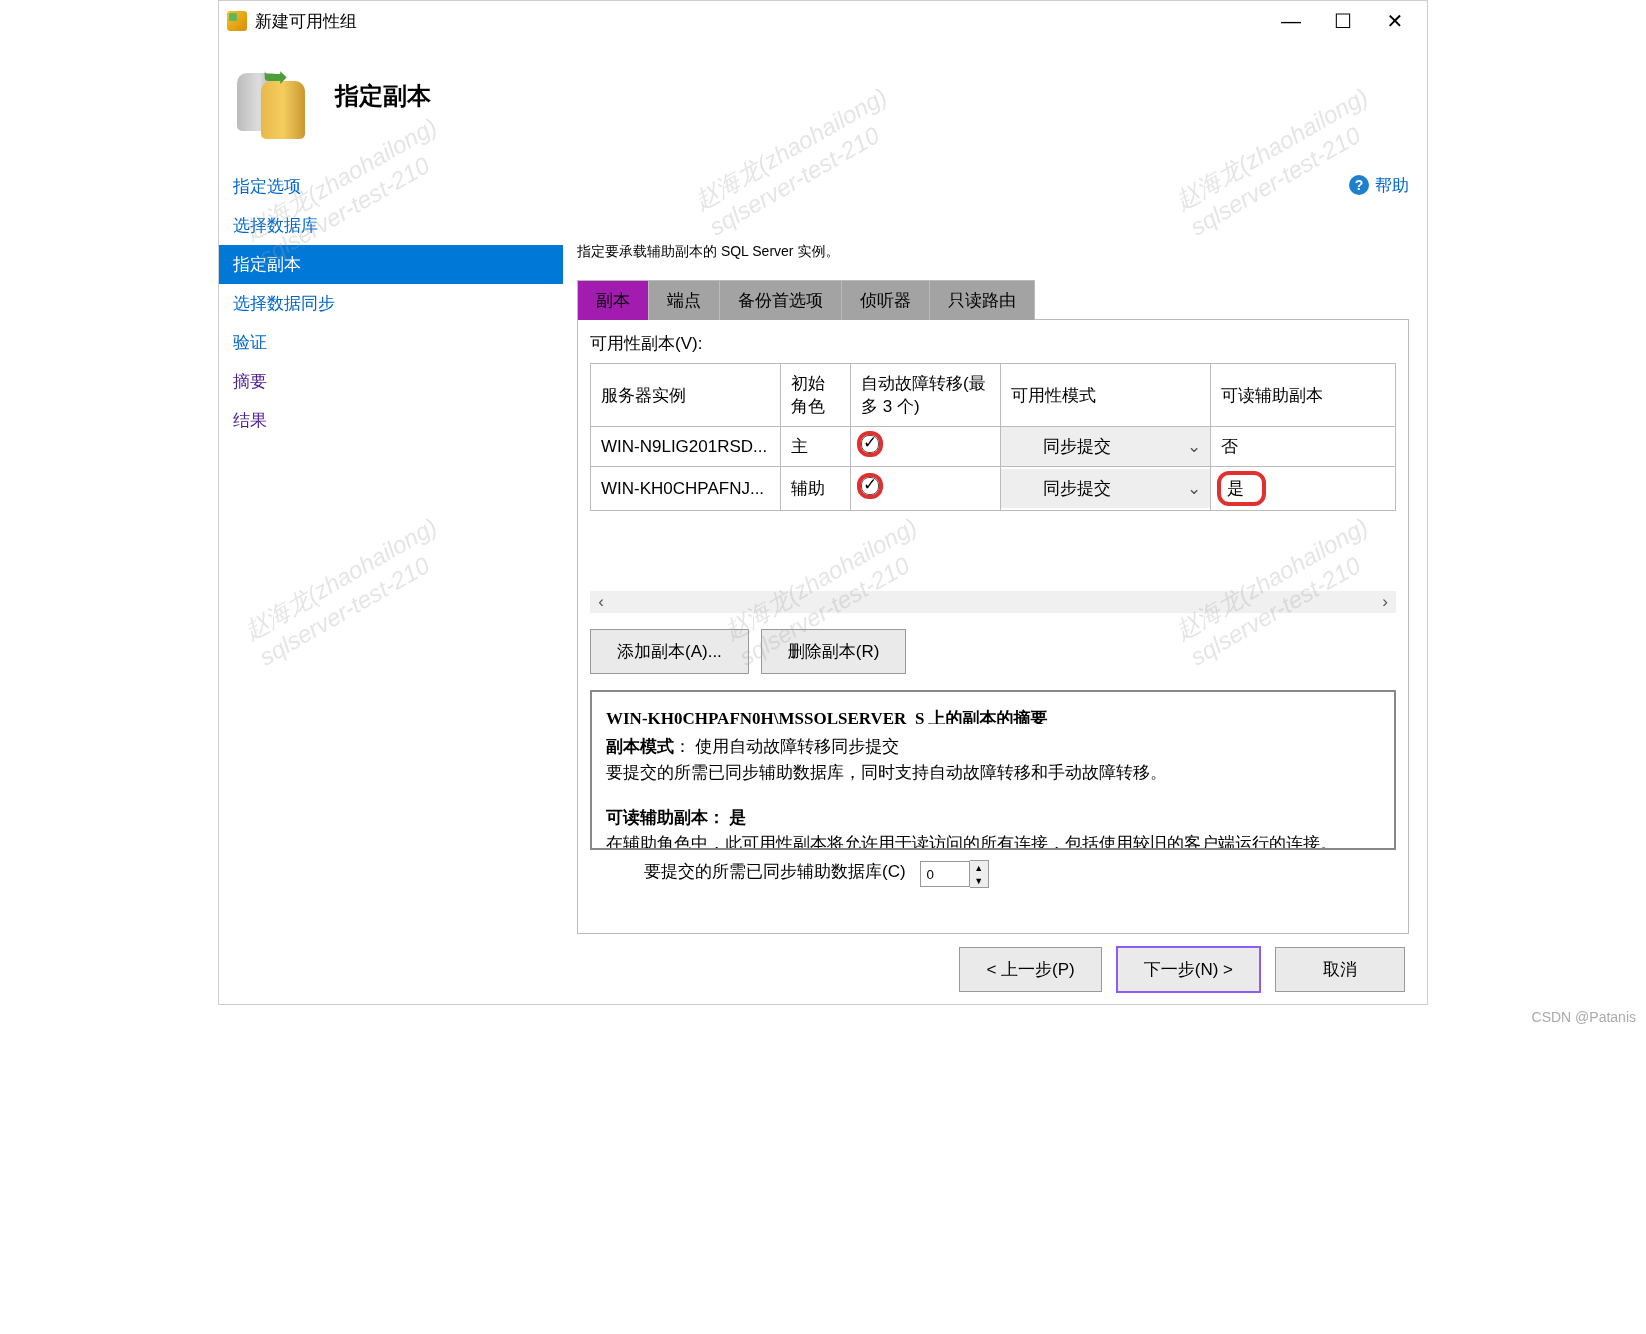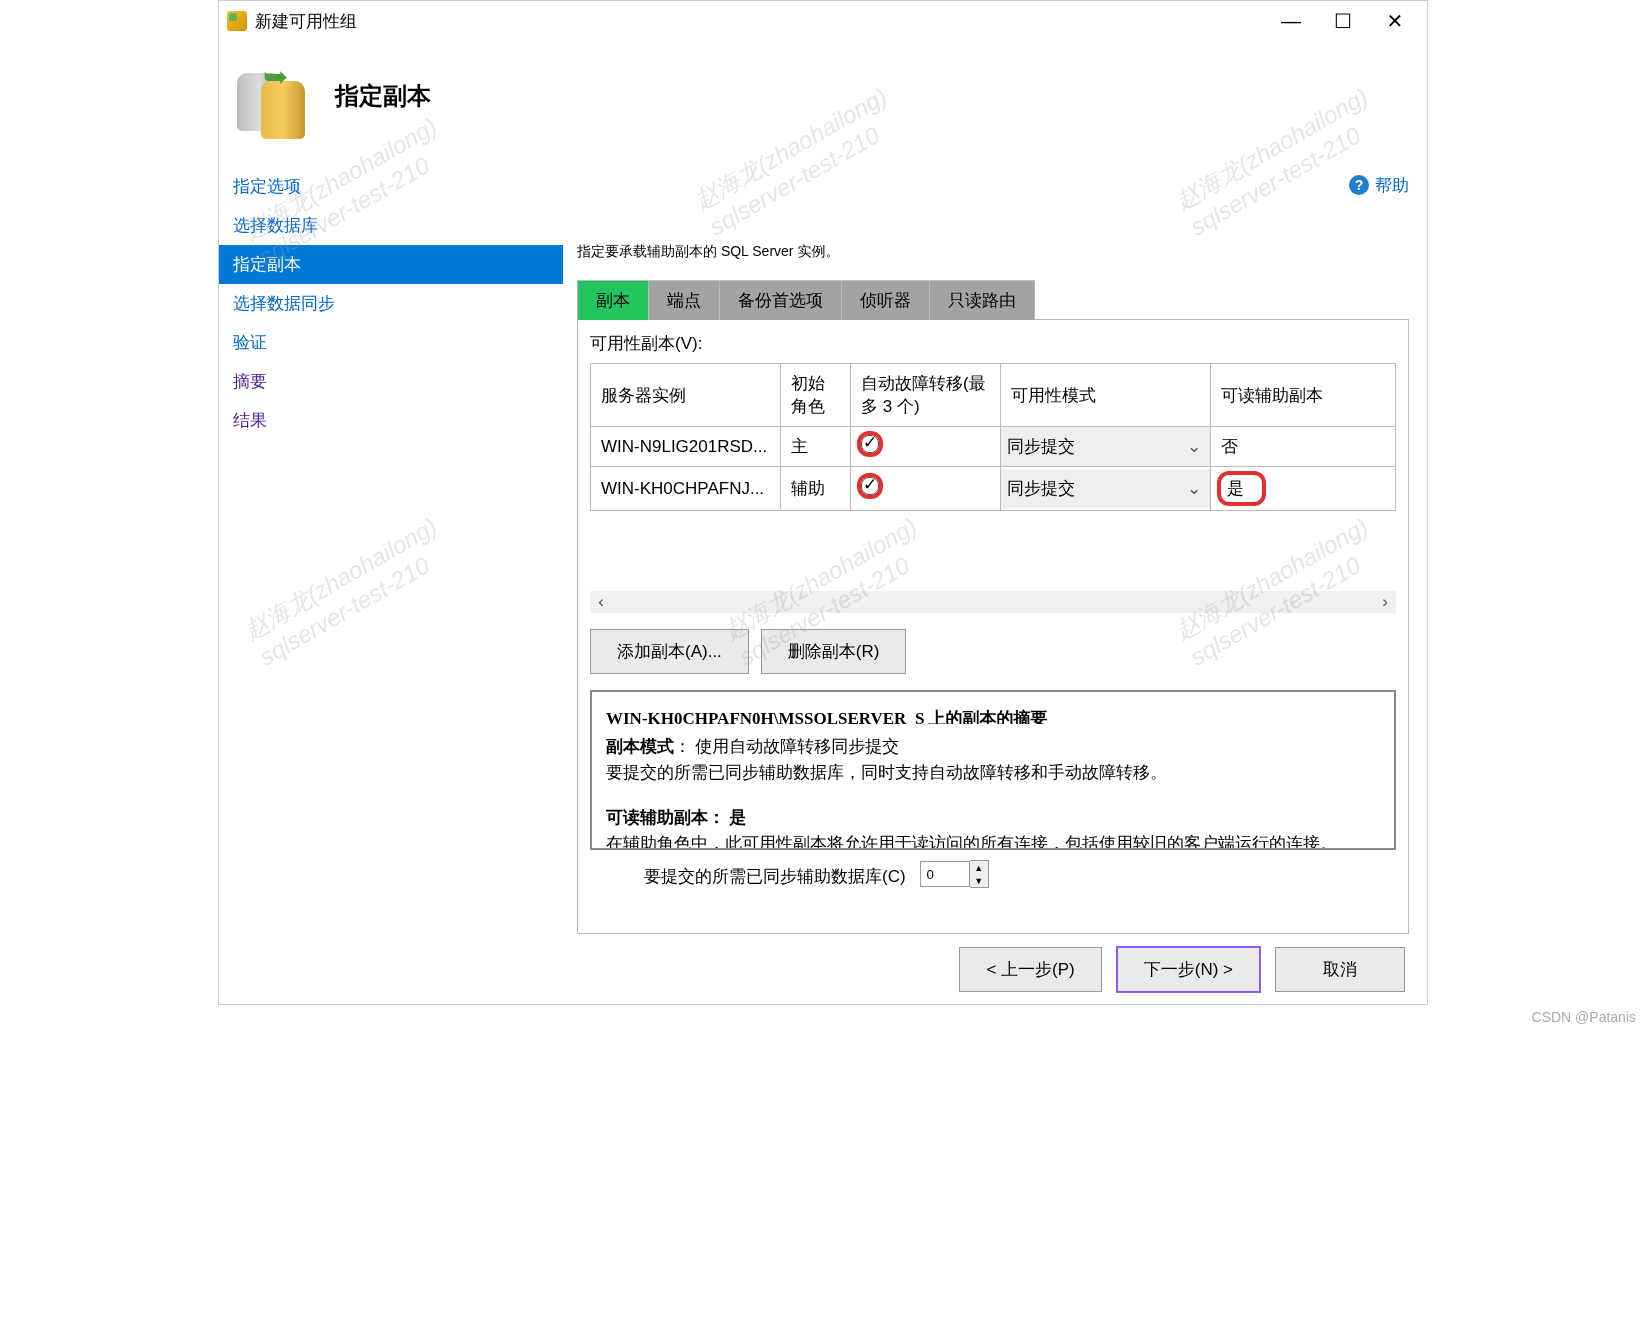--- a/index.html
+++ b/index.html
@@ -23,42 +23,42 @@
 .side-item { padding: 8px 14px; color: #0066cc; cursor: pointer; }
 .side-item.active { background: #0078d7; color: #fff; }
 .side-item.neutral { color: #4c1d95; }
 .main { flex: 1; padding: 16px 18px 0 14px; display: flex; flex-direction: column; }
 .help-row { display: flex; justify-content: flex-end; align-items: center; height: 36px; margin-bottom: 40px; }
 .help-link { color: #0066cc; display: flex; align-items: center; gap: 6px; cursor: pointer; }
 .help-link .qicon { width: 20px; height: 20px; border-radius: 50%; background: #1e7fcf; color: #fff; font-size: 14px; display: flex; align-items: center; justify-content: center; font-weight: bold; }
 .instr { font-size: 14px; margin-bottom: 18px; }
 .tabs { display: flex; border-bottom: 1px solid #bbb; }
 .tab { padding: 8px 18px; border: 1px solid #bbb; border-bottom: none; margin-right: -1px; background: #a3a3a3; cursor: pointer; position: relative; top: 1px; }
-.tab.active { background: #22c55e; }
+.tab.active { background: #a21caf; }
 .panel { border: 1px solid #bbb; border-top: none; padding: 12px; flex: 1; display: flex; flex-direction: column; }
 .section-label { margin-bottom: 8px; }
 table.grid { width: 100%; border-collapse: collapse; }
 table.grid th, table.grid td { border: 1px solid #bbb; padding: 8px 10px; text-align: left; font-weight: 400; background: #fff; }
 table.grid th { font-size: 17px; }
 .combo-cell { display: flex; align-items: center; background: #eee; }
-.combo-cell .val { flex: 1; }
+.combo-cell .val { flex: 1; margin-left: 36px; }
 .combo-cell .arr { width: 20px; text-align: center; color: #555; }
 .chk { width: 18px; height: 18px; display: inline-block; border: 1px solid #555; position: relative; }
 .chk.checked::after { content: '✓'; position: absolute; top: -4px; left: 1px; font-size: 17px; }
 .center { text-align: center; }
 .redbox { outline: 4px solid #e03030; border-radius: 8px; }
 .scrollstrip { height: 22px; background: #f0f0f0; display: flex; align-items: center; margin-top: 80px; }
 .scrollstrip .arr { width: 22px; text-align: center; color: #555; }
 .scrollstrip .track { flex: 1; }
 .btnrow { display: flex; gap: 12px; margin: 16px 0; }
 .btn { padding: 10px 26px; background: #eaeaea; border: 1px solid #999; cursor: pointer; font-size: 17px; }
 .infobox { border: 2px solid #888; padding: 14px 20px 14px 14px; height: 160px; overflow-y: scroll; font-size: 17px; line-height: 1.55; font-family: SimSun, serif; }
 .infobox .cut { font-weight: 700; letter-spacing: 0; }
 .infobox b { font-weight: 700; }
-.commit-row { display: flex; align-items: flex-end; gap: 14px; padding: 10px 14px; }
+.commit-row { display: flex; align-items: flex-start; gap: 14px; padding: 10px 14px; }
 .commit-row .spin { display: flex; align-items: center; }
 .commit-row input { width: 50px; height: 26px; border: 1px solid #999; text-align: left; padding: 0 6px; }
 .spinbtns { display: flex; flex-direction: column; border: 1px solid #999; border-left: none; }
 .spinbtns span { width: 18px; height: 13px; display: flex; align-items: center; justify-content: center; font-size: 9px; background: #eee; cursor: pointer; }
 .footer { height: 70px; display: flex; justify-content: flex-end; align-items: center; gap: 14px; padding-right: 22px; }
 .footer .btn { min-width: 130px; text-align: center; }
 .footer .primary { border: 2px solid #8b5cf6; }
 .watermark { position: absolute; color: rgba(160,160,160,0.28); font-size: 24px; transform: rotate(-30deg); pointer-events: none; font-style: italic; }
 .attribution { text-align: right; color: #aaa; font-size: 14px; padding: 4px 10px; }
 </style>

